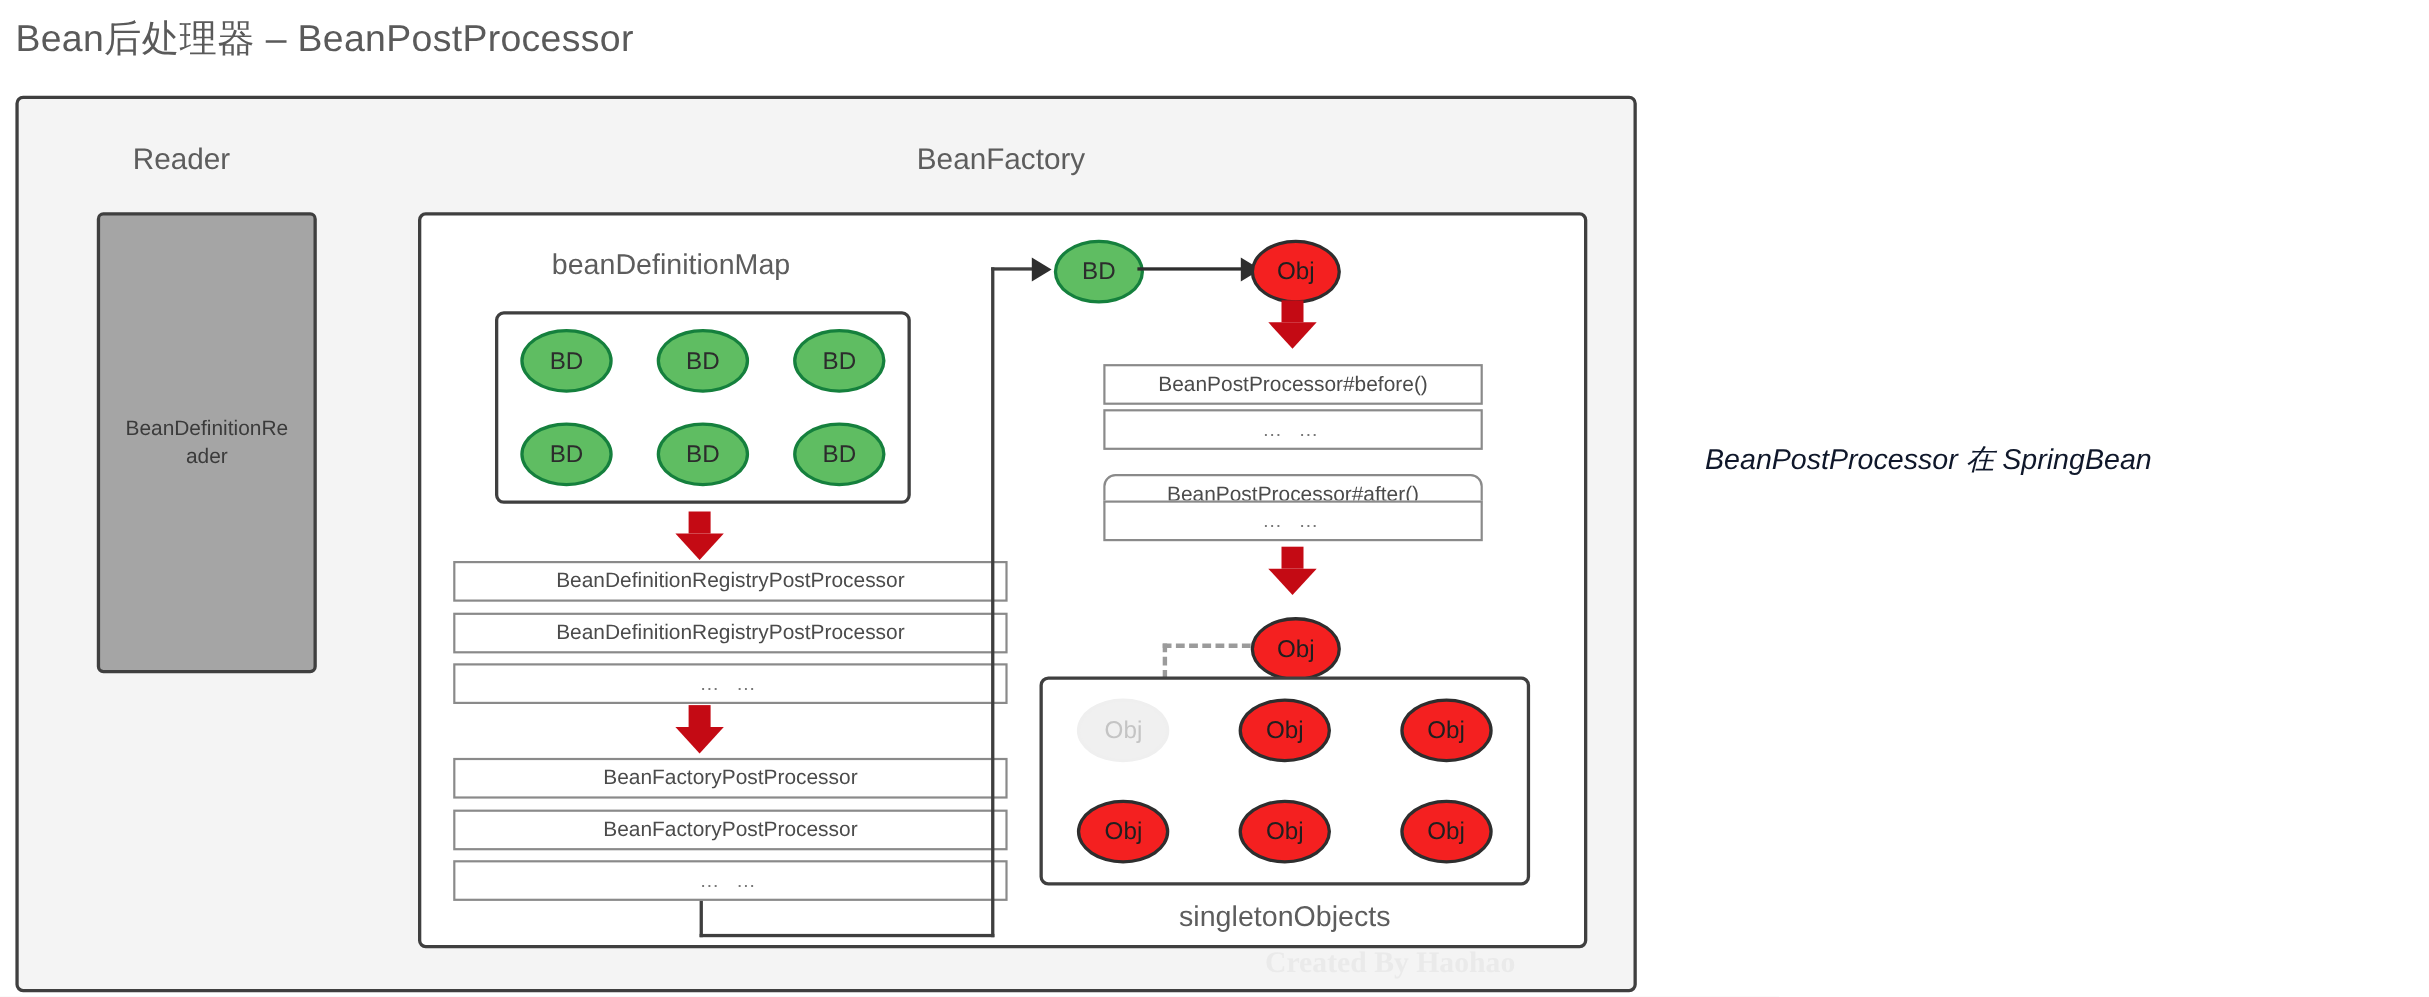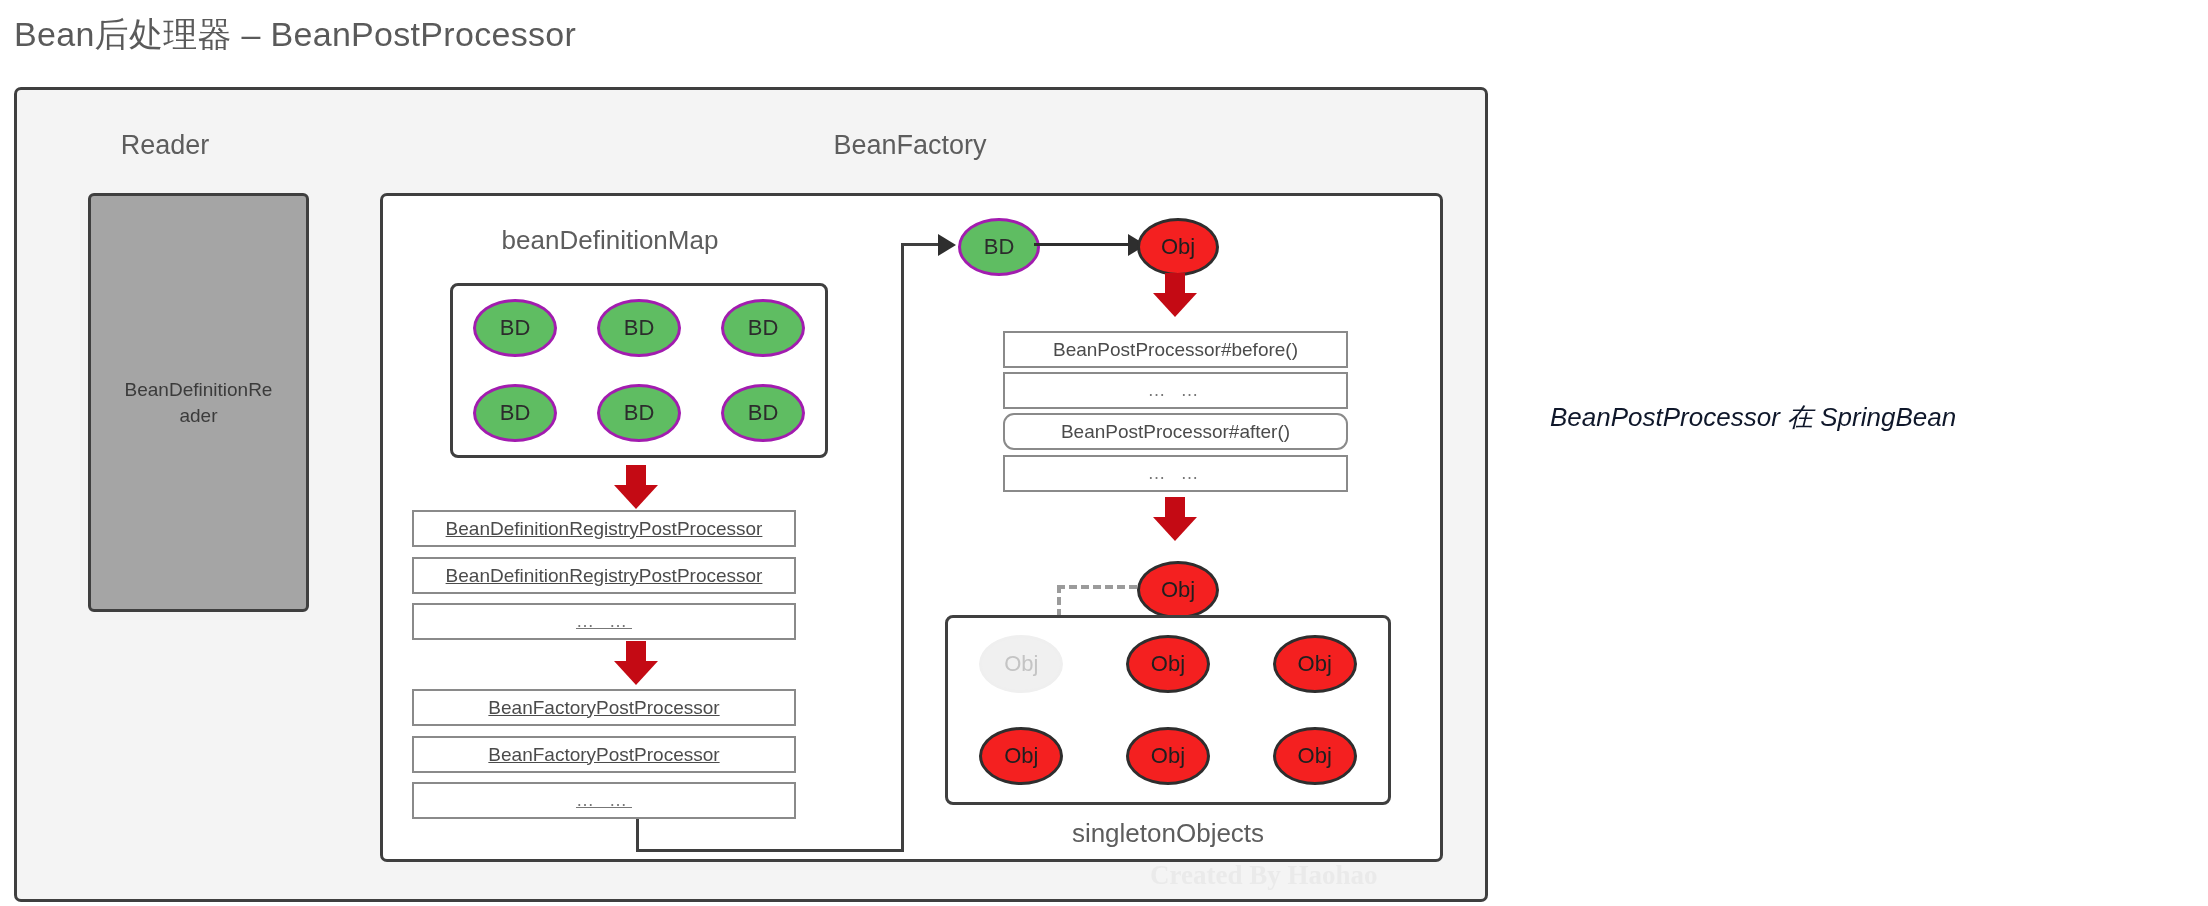--- a/index.html
+++ b/index.html
@@ -21,21 +21,21 @@
   }
   .col-heading{
     position:absolute;font-size:27px;color:#5d5d5d;white-space:nowrap;
     text-align:center;
   }
   #heading-reader{left:60px;top:130px;width:210px;}
   #heading-beanfactory{left:380px;top:130px;width:1060px;}
 
   
   #reader-box{
-    position:absolute;left:88px;top:193px;width:221px;height:419px;
+    position:absolute;left:88px;top:193px;width:200px;height:419px;
     background:#a5a5a5;border:3px solid #3f3f3f;border-radius:6px;
     box-sizing:border-box;display:flex;align-items:center;justify-content:center;
   }
   #reader-label{
     font-size:19px;color:#3b3b3b;text-align:center;line-height:1.35;
     width:150px;word-break:break-all;
   }
 
   
   #beanfactory-box{
@@ -54,50 +54,50 @@
     background:#ffffff;border:3px solid #3f3f3f;border-radius:8px;
     box-sizing:border-box;
     display:grid;grid-template-columns:repeat(3,1fr);grid-template-rows:repeat(2,1fr);
     place-items:center;
   }
   .ellipse{
     display:flex;align-items:center;justify-content:center;
     border-radius:50%;font-size:22px;
   }
   .ellipse.bd{
-    width:78px;height:52px;background:#5fbd62;border:3px solid #a21caf;color:#2c2c2c;
+    width:78px;height:52px;background:#5fbd62;border:3px solid #15803d;color:#2c2c2c;
   }
   .ellipse.obj{
     width:78px;height:52px;background:#f42020;border:3px solid #2e2e2e;color:#1f1f1f;
   }
   .ellipse.obj-ghost{
     width:78px;height:52px;background:#f0f0f0;border:3px solid #efefef;color:#c4c4c4;
   }
 
   
   .list-row{
     position:absolute;height:37px;background:#ffffff;
     border:2px solid #8a8a8a;box-sizing:border-box;
     display:flex;align-items:center;justify-content:center;
     font-size:19px;color:#4b4b4b;white-space:nowrap;
   }
   .list-row.dots{letter-spacing:5px;color:#777;font-size:18px;}
-  .left-row{left:412px;width:384px;text-decoration:underline;}
+  .left-row{left:412px;width:504px;}
   #row-bdrpp-1{top:510px;}
   #row-bdrpp-2{top:557px;}
   #row-bdrpp-3{top:603px;}
   #row-bfpp-1{top:689px;}
   #row-bfpp-2{top:736px;}
   #row-bfpp-3{top:782px;}
 
   
   .right-row{left:1003px;width:345px;text-align:center;}
   #row-bpp-before{top:331px;}
   #row-bpp-dots1{top:372px;}
-  #row-bpp-after{top:413px;border-radius:11px;}
+  #row-bpp-after{top:431px;border-radius:11px;}
   #row-bpp-dots2{top:455px;}
 
   
   .red-arrow{position:absolute;width:44px;}
   .red-arrow .shaft{
     width:20px;height:20px;background:#c40a14;margin:0 auto;
   }
   .red-arrow .head{
     width:0;height:0;margin:0 auto;
     border-left:22px solid transparent;border-right:22px solid transparent;

